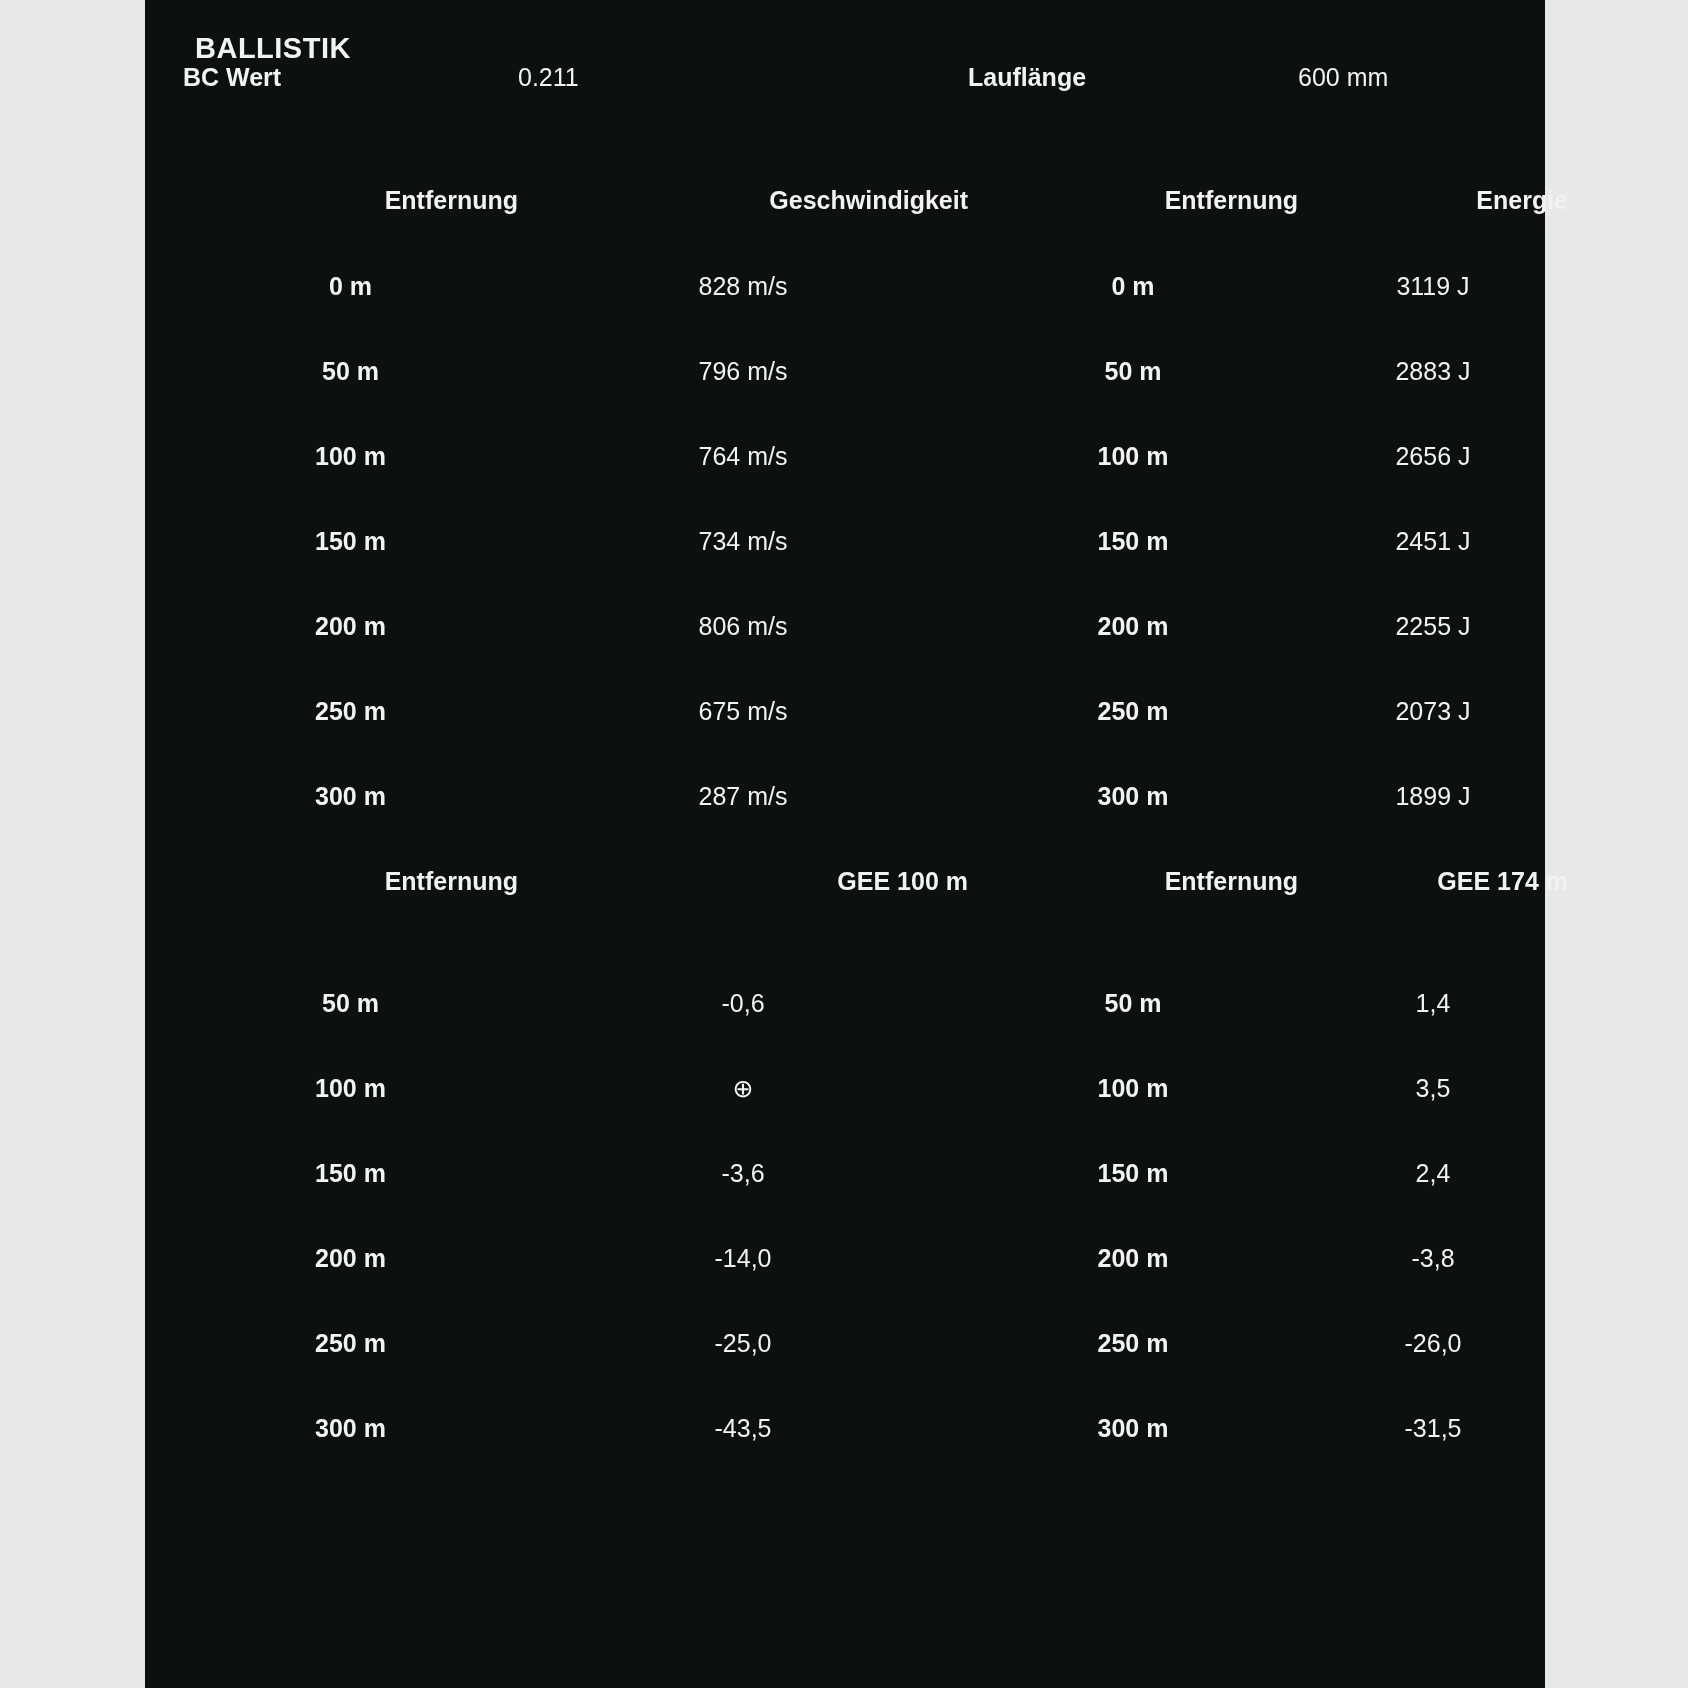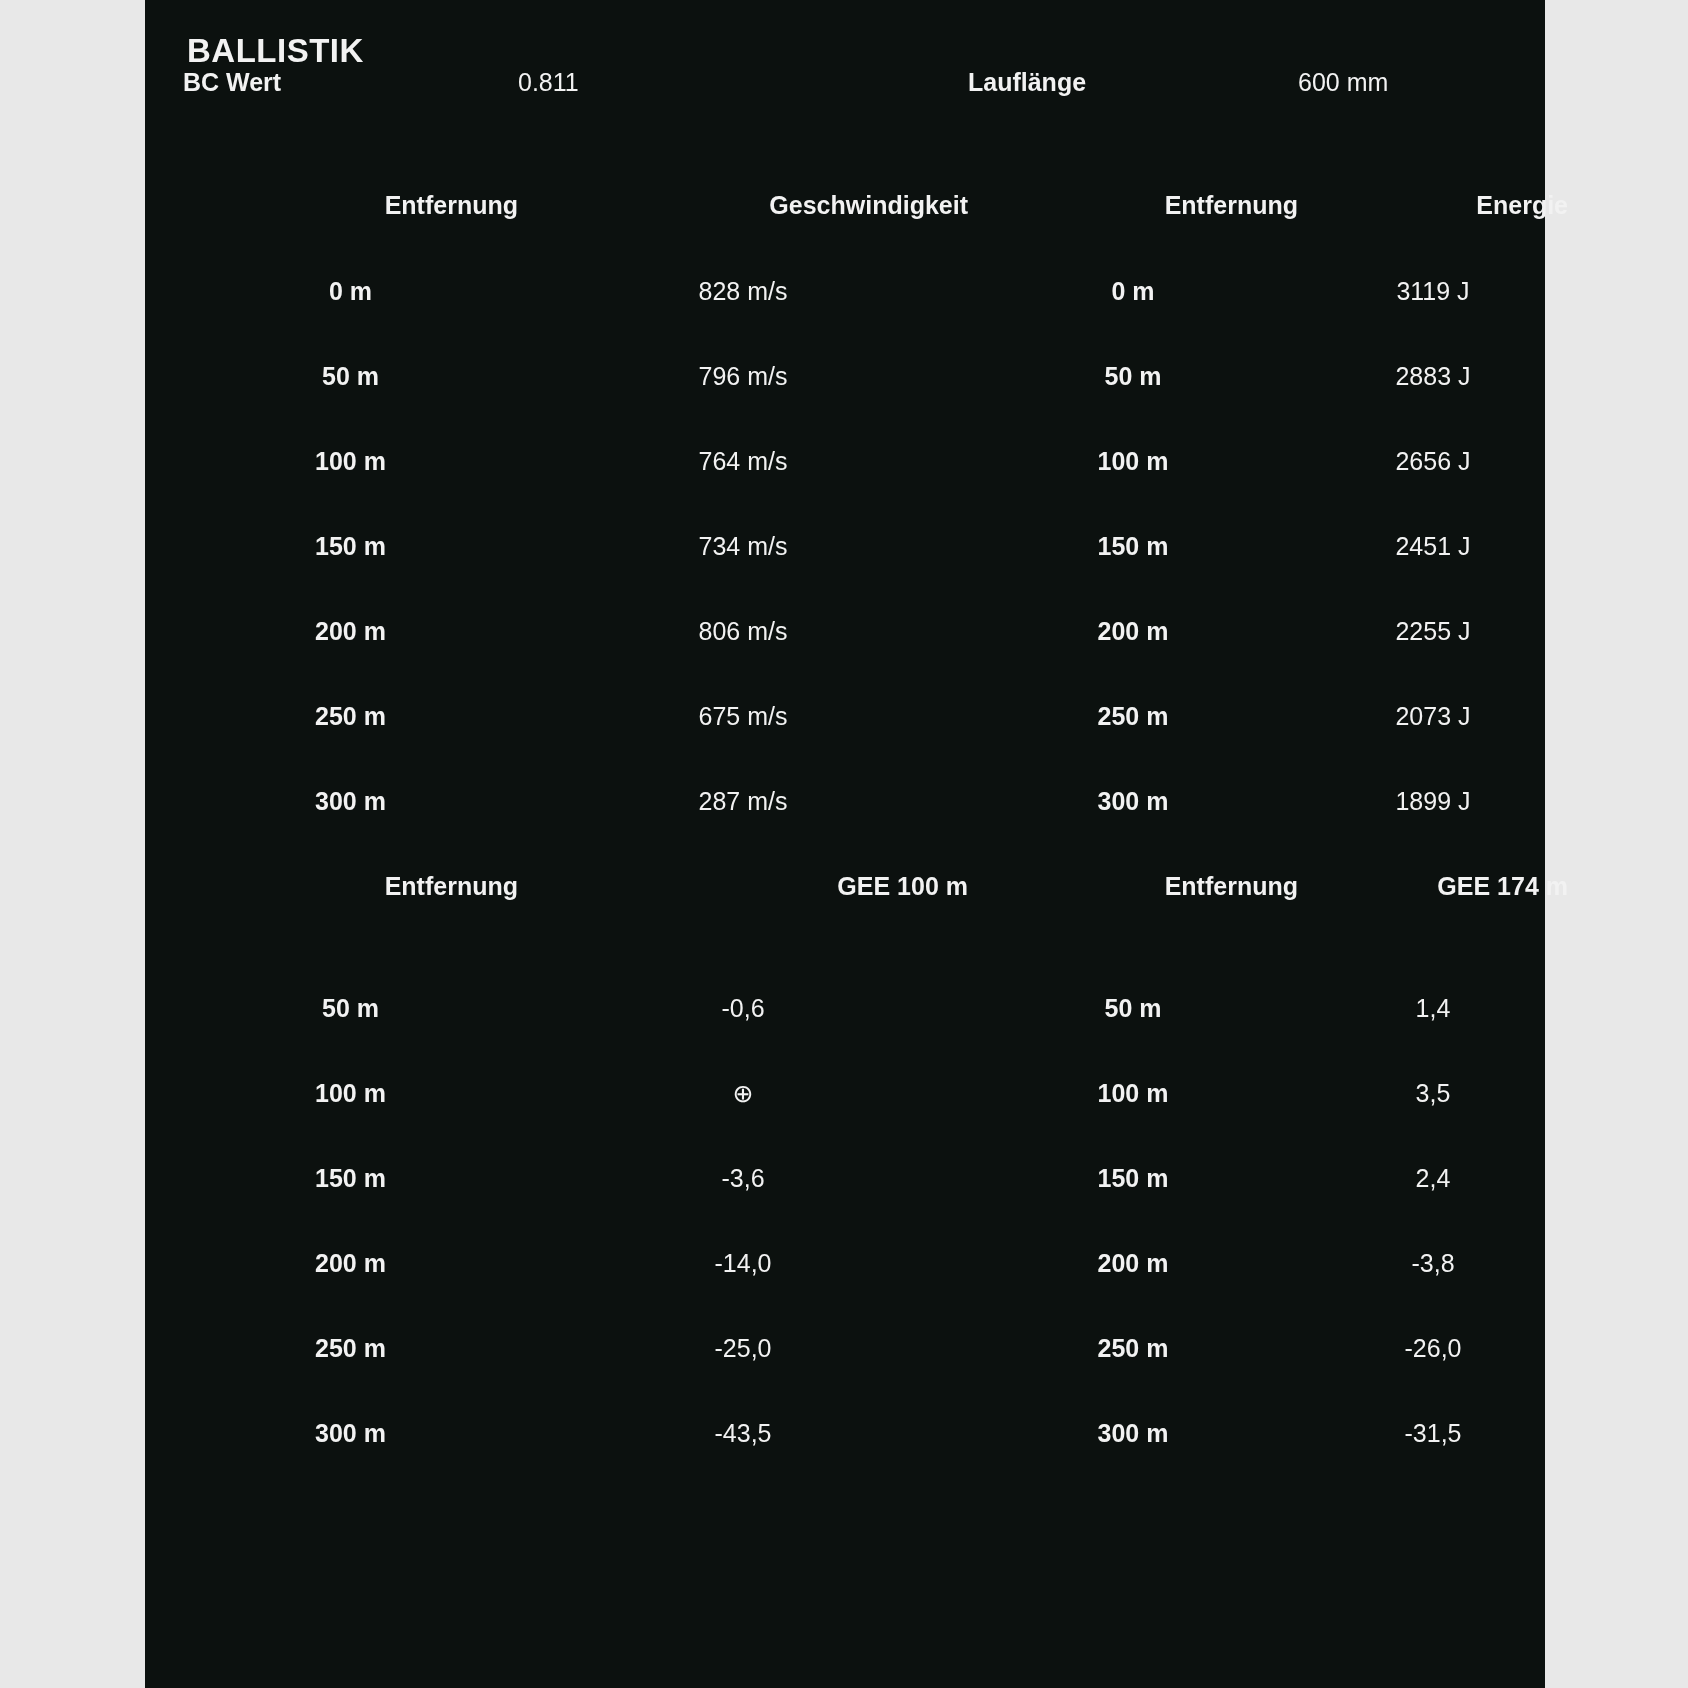--- a/index.html
+++ b/index.html
@@ -15,25 +15,25 @@
     left: 145px;
     top: 0;
     width: 1400px;
     min-height: 1688px;
     background: #0c110f;
     color: #ffffff;
     box-sizing: border-box;
     padding: 26px 40px 40px 38px;
   }
   .section-title {
-    font-size: 33px;
+    font-size: 29px;
     font-weight: bold;
     letter-spacing: 0.5px;
     color: #f2f2f2;
-    margin: 6px 0 0 4px;
+    margin: 6px 0 0 12px;
   }
   table.spec {
     width: 100%;
     border-collapse: collapse;
     table-layout: fixed;
   }
   table.spec td {
     padding: 0;
     vertical-align: top;
     font-size: 25px;
@@ -71,21 +71,21 @@
     <colgroup>
       <col class="col-a">
         <col class="col-b">
         <col class="col-c">
         <col class="col-d">
     </colgroup>
     <tbody>
 
       <tr class="row-first">
         <td class="lbl">BC Wert</td>
-        <td class="val">0.811</td>
+        <td class="val">0.211</td>
         <td class="lbl">Lauflänge</td>
         <td class="val">600 mm</td>
       </tr>
 
       <tr class="row-hdr">
         <td class="hdr">Entfernung</td>
         <td class="hdr">Geschwindigkeit</td>
         <td class="hdr">Entfernung</td>
         <td class="hdr">Energie</td>
       </tr>

